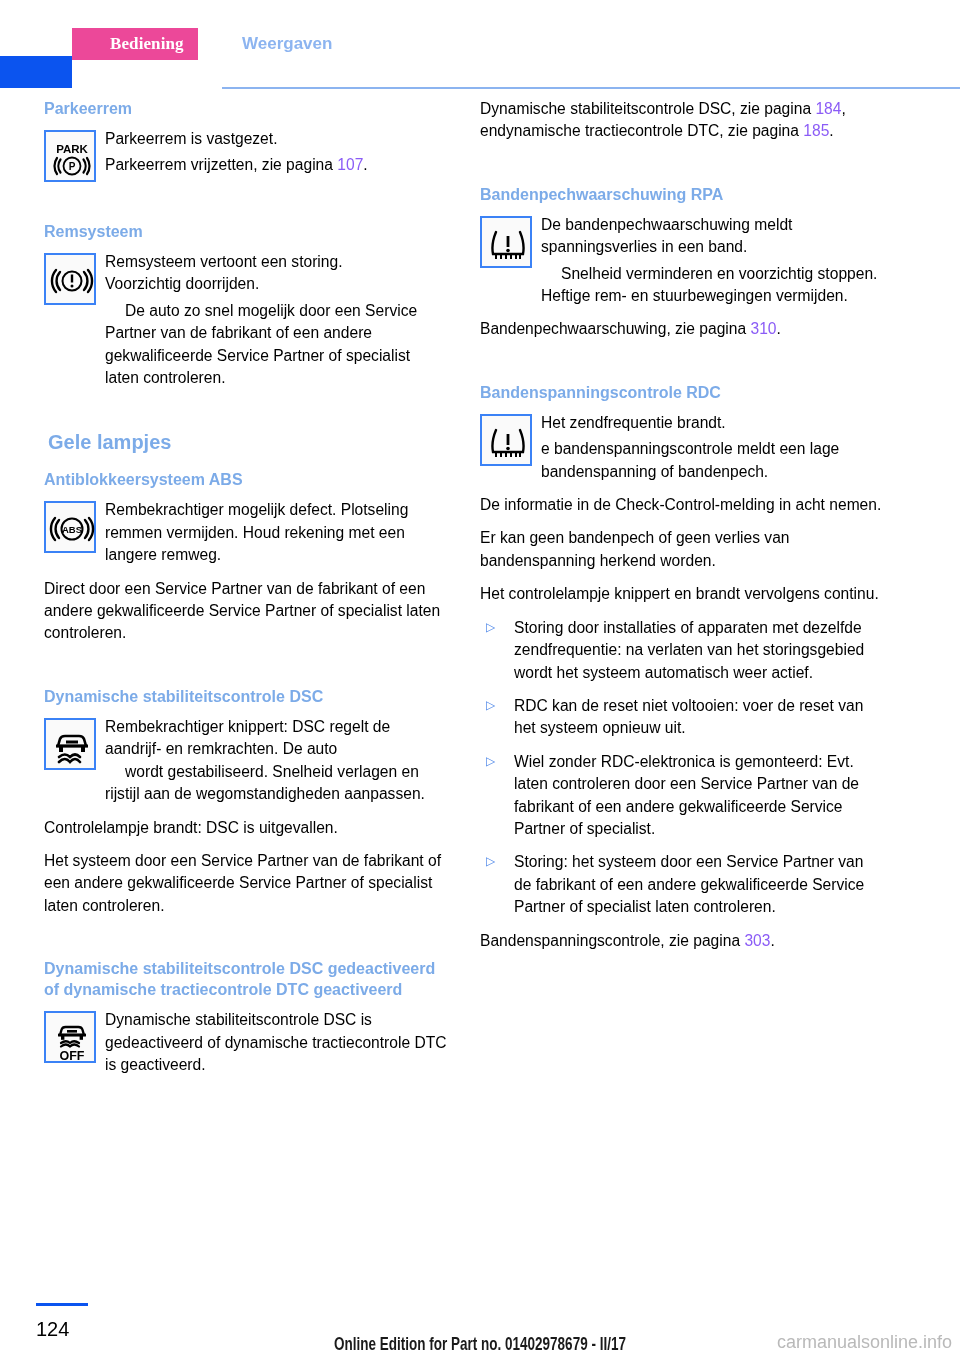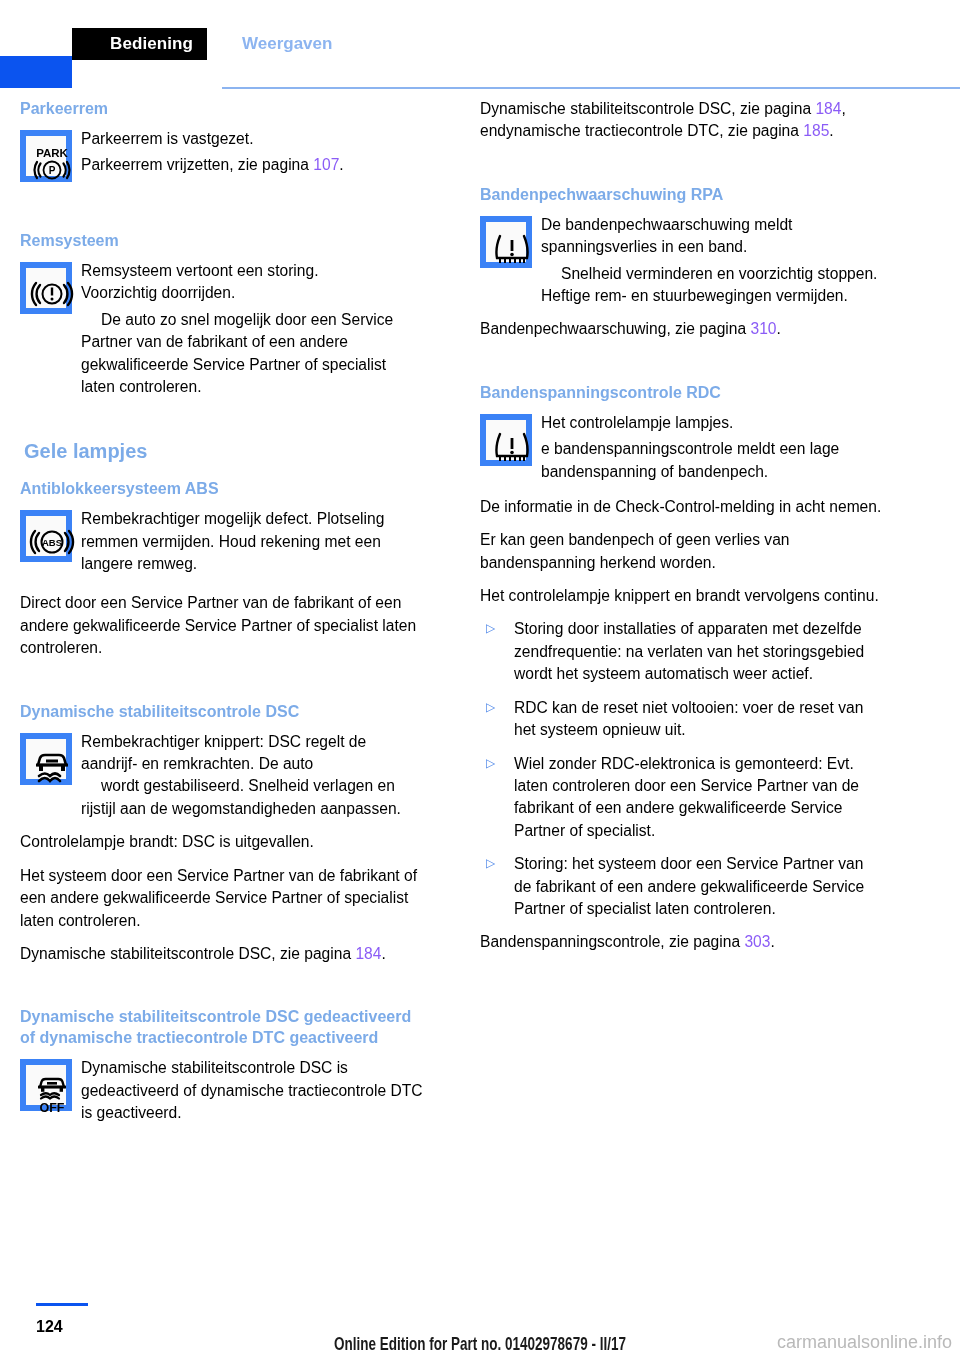--- a/index.html
+++ b/index.html
@@ -18,27 +18,28 @@
 
   
   .header {
     position: absolute;
     top: 28px; left: 0; width: 960px; height: 32px;
   }
   .tab-active {
     position: absolute;
     left: 72px; top: 0;
     height: 32px;
-    background: #000000;
+    background: #ec4899;
     color: #ffffff;
     font-weight: bold;
     font-size: 17px;
     display: flex; align-items: center;
     padding: 0 14px 0 38px;
     letter-spacing: .1px;
+    font-family: Liberation Serif, serif;
   }
   .tab-inactive {
     position: absolute;
     left: 232px; top: 0;
     height: 32px;
     color: #8cb4f0;
     font-weight: bold;
     font-size: 17px;
     display: flex; align-items: center;
     padding: 0 10px;
@@ -57,21 +58,21 @@
   }
 
   
   .col {
     position: absolute;
     top: 98px;
     width: 404px;
     font-size: 15.6px;
     line-height: 22.4px;
   }
-  .col-left  { left: 20px; }
+  .col-left  { left: 44px; }
   .col-right { left: 480px; }
 
   h3.section {
     color: #7cabe8;
     font-size: 16px;
     font-weight: bold;
     margin: 0 0 9px 0;
     line-height: 21px;
   }
   h2.bigsection {
@@ -90,23 +91,23 @@
   p.para:last-child { margin-bottom: 0; }
 
   .blue { color: #8b5cf6; }
 
   
   .iconblock { margin: 0 0 11px 0; }
   .iconblock::after { content: ""; display: block; clear: both; }
   .icon-box {
     float: left;
     width: 52px; height: 52px;
-    border: 6px solid #3b82f6;
+    border: 2px solid #3b82f6;
     background: #fafafa;
-    margin: 2px 9px 19px 0;
+    margin: 2px 9px 10px 0;
     display: block;
     position: relative;
   }
   .icon-box svg { display: block; width: 52px; height: 52px; }
   .iconblock p {
     margin: 0 0 0 0;
     overflow: hidden;
   }
   .iconblock p.second { margin-top: 0; text-indent: 20px; }
   .clear-text { clear: both; margin: 0 0 11px 0; }
@@ -131,22 +132,22 @@
   
   .footer-rule {
     position: absolute;
     left: 36px; top: 1303px;
     width: 52px; height: 3px;
     background: #0b54ef;
   }
   .page-num {
     position: absolute;
     left: 36px; top: 1318px;
-    font-size: 16px;
-    font-weight: bold;
+    font-size: 20px;
+    font-weight: normal;
     color: #000;
   }
   .footer-center {
     position: absolute;
     left: 0; top: 1334px;
     width: 960px;
     text-align: center;
     font-size: 13.5px;
     font-weight: bold;
     color: #1a1a1a;
@@ -247,21 +248,20 @@
         <rect x="35" y="27" width="4" height="5" fill="#000"></rect>
         <path d="M13 42 Q19 36 24 42 Q29 36 34 42" fill="none" stroke="#000" stroke-width="2.6" stroke-linecap="round"></path>
         <path d="M13 37 Q19 32 24 37 Q29 32 34 37" fill="none" stroke="#000" stroke-width="2.6" stroke-linecap="round"></path>
       </svg>
     </span>
     <p>Rembekrachtiger knippert: DSC regelt de aandrijf- en remkrachten. De auto</p>
     <p class="second">wordt gestabiliseerd. Snelheid verlagen en rijstijl aan de wegomstandigheden aanpassen.</p>
   </div>
   <p class="clear-text para">Controlelampje brandt: DSC is uitgevallen.</p>
   <p class="para">Het systeem door een Service Partner van de fabrikant of een andere gekwalificeerde Service Partner of specialist laten controleren.</p>
-  <p class="para"><span>Dynamische stabiliteitscontrole DSC, zie pagina </span><span class="blue">184</span><span>.</span></p>
 
   <div class="gap-lg"></div>
 
   <h3 class="section">Dynamische stabiliteitscontrole DSC gedeactiveerd of dynamische tractiecontrole DTC geactiveerd</h3>
 
   <div class="iconblock">
     <span class="icon-box">
       <svg viewBox="0 0 52 52" xmlns="http://www.w3.org/2000/svg">
         <path d="M14 22 L15.6 16.5 Q16.4 14 19.6 14 L32.4 14 Q35.6 14 36.4 16.5 L38 22 Z" fill="none" stroke="#000" stroke-width="2.4"></path>
         <line x1="12" y1="22" x2="40" y2="22" stroke="#000" stroke-width="2.8"></line>
@@ -316,21 +316,21 @@
         <rect x="24.6" y="18" width="2.8" height="11" fill="#000"></rect>
         <circle cx="26" cy="32.5" r="1.8" fill="#000"></circle>
         <line x1="14" y1="37" x2="14" y2="41" stroke="#000" stroke-width="2"></line>
         <line x1="19" y1="37" x2="19" y2="41" stroke="#000" stroke-width="2"></line>
         <line x1="24" y1="37" x2="24" y2="41" stroke="#000" stroke-width="2"></line>
         <line x1="29" y1="37" x2="29" y2="41" stroke="#000" stroke-width="2"></line>
         <line x1="34" y1="37" x2="34" y2="41" stroke="#000" stroke-width="2"></line>
         <line x1="38" y1="37" x2="38" y2="41" stroke="#000" stroke-width="2"></line>
       </svg>
     </span>
-    <p>Het controlelampje lampjes.</p>
+    <p>Het zendfrequentie brandt.</p>
     <p style="margin-top:4px">e bandenspanningscontrole meldt een lage bandenspanning of bandenpech.</p>
   </div>
   <p class="clear-text para">De informatie in de Check-Control-melding in acht nemen.</p>
   <p class="para">Er kan geen bandenpech of geen verlies van bandenspanning herkend worden.</p>
   <p class="para">Het controlelampje knippert en brandt vervolgens continu.</p>
 
   <ul class="bullets">
     <li>
       <span class="bullet-icon">▷</span>
       <span>Storing door installaties of apparaten met dezelfde zendfrequentie: na verlaten van het storingsgebied wordt het systeem automatisch weer actief.</span>

